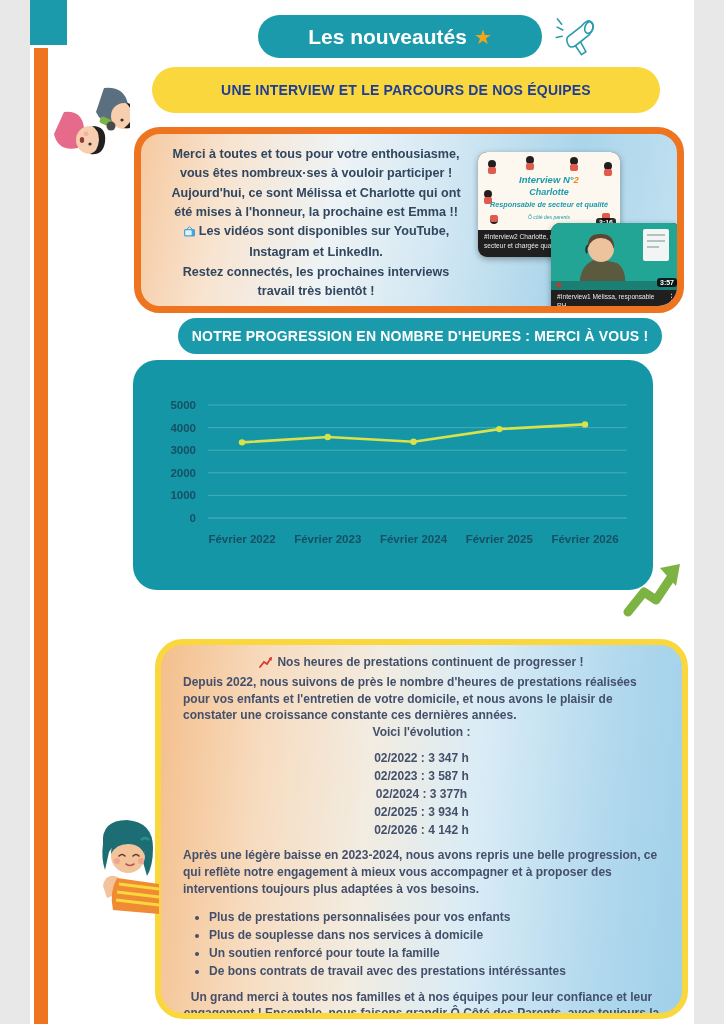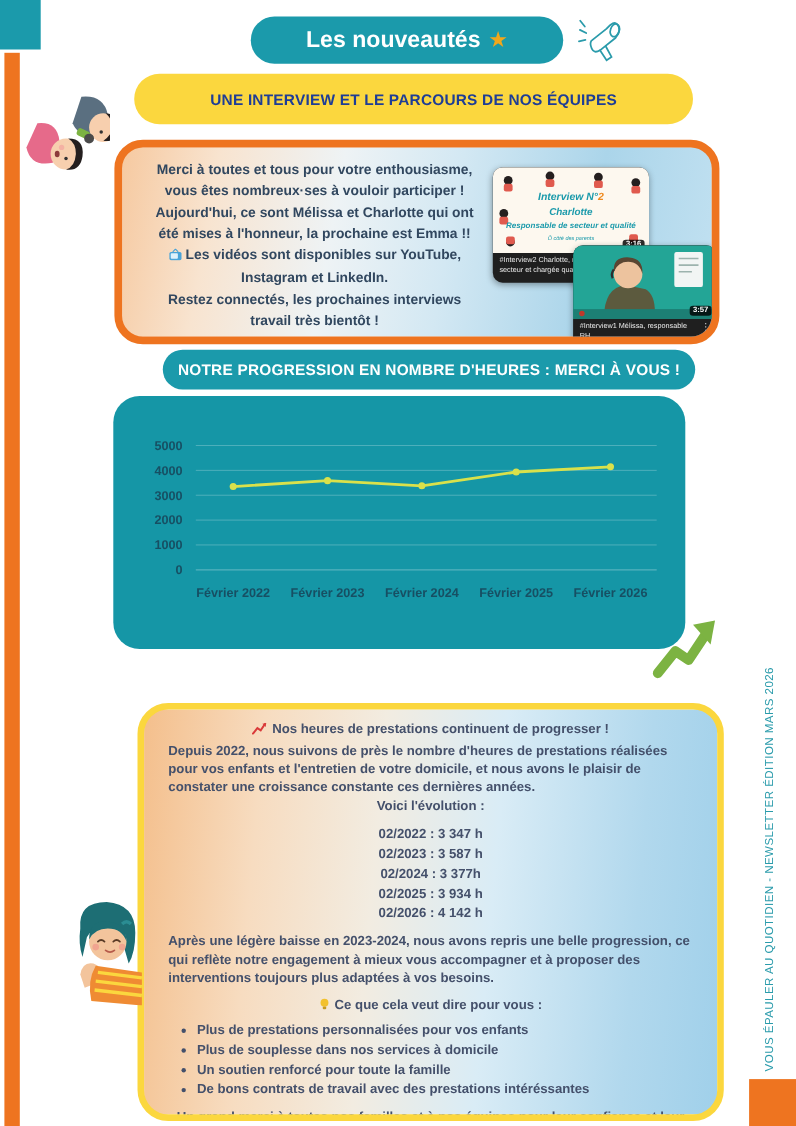--- a/index.html
+++ b/index.html
@@ -1,16 +1,16 @@
 <!DOCTYPE html>
 <html><head>
 <meta charset="utf-8">
 <style>
   html,body{margin:0;padding:0;background:#e8e8e8;}
-  .page{position:relative;width:724px;height:1024px;background:#ffffff;overflow:hidden;
+  .page{position:relative;width:664px;height:1024px;background:#ffffff;overflow:hidden;
         font-family:"Liberation Sans","DejaVu Sans",sans-serif;margin:0 auto;}
   
   .corner-teal{position:absolute;left:0;top:0;width:37px;height:45px;background:#1b9aab;}
   .left-bar{position:absolute;left:4px;top:48px;width:14px;height:976px;background:#ee7420;}
   .corner-orange{position:absolute;left:681px;top:981px;width:43px;height:43px;background:#ee7420;}
 
   
   .header-pill{position:absolute;left:228px;top:15px;width:284px;height:43px;background:#1b9aab;
       border-radius:22px;display:flex;align-items:center;justify-content:center;gap:7px;}
   .header-pill .t{color:#ffffff;font-size:21px;font-weight:bold;}
@@ -259,26 +259,20 @@
       <div class="gc-evol">
         <div>02/2022 : 3 347 h</div>
         <div>02/2023 : 3 587 h</div>
         <div>02/2024 : 3 377h</div>
         <div>02/2025 : 3 934 h</div>
         <div>02/2026 : 4 142 h</div>
       </div>
       <div class="gc-gap"></div>
       <div>Après une légère baisse en 2023-2024, nous avons repris une belle progression, ce qui reflète notre engagement à mieux vous accompagner et à proposer des interventions toujours plus adaptées à vos besoins.</div>
       <div class="gc-gap"></div>
-      <div class="gc-center">
-        <span class="bulb-ic"><svg width="10" height="12" viewBox="0 0 10 12">
-              <circle cx="5" cy="4.5" r="3.6" fill="#f2c12e"></circle>
-              <rect x="3.4" y="8" width="3.2" height="2.6" rx="1" fill="#c79a20"></rect>
-            </svg></span><span>Ce que cela veut dire pour vous :</span>
-      </div>
       <ul class="gc-bullets">
         <li>Plus de prestations personnalisées pour vos enfants</li>
         <li>Plus de souplesse dans nos services à domicile</li>
         <li>Un soutien renforcé pour toute la famille</li>
         <li>De bons contrats de travail avec des prestations intéréssantes</li>
       </ul>
       <div class="gc-gap"></div>
       <div class="gc-center">Un grand merci à toutes nos familles et à nos équipes pour leur confiance et leur engagement ! Ensemble, nous faisons grandir Ô Côté des Parents, avec toujours la même priorité : le bien-être de vos enfants.</div>
     </div>
   </div>

